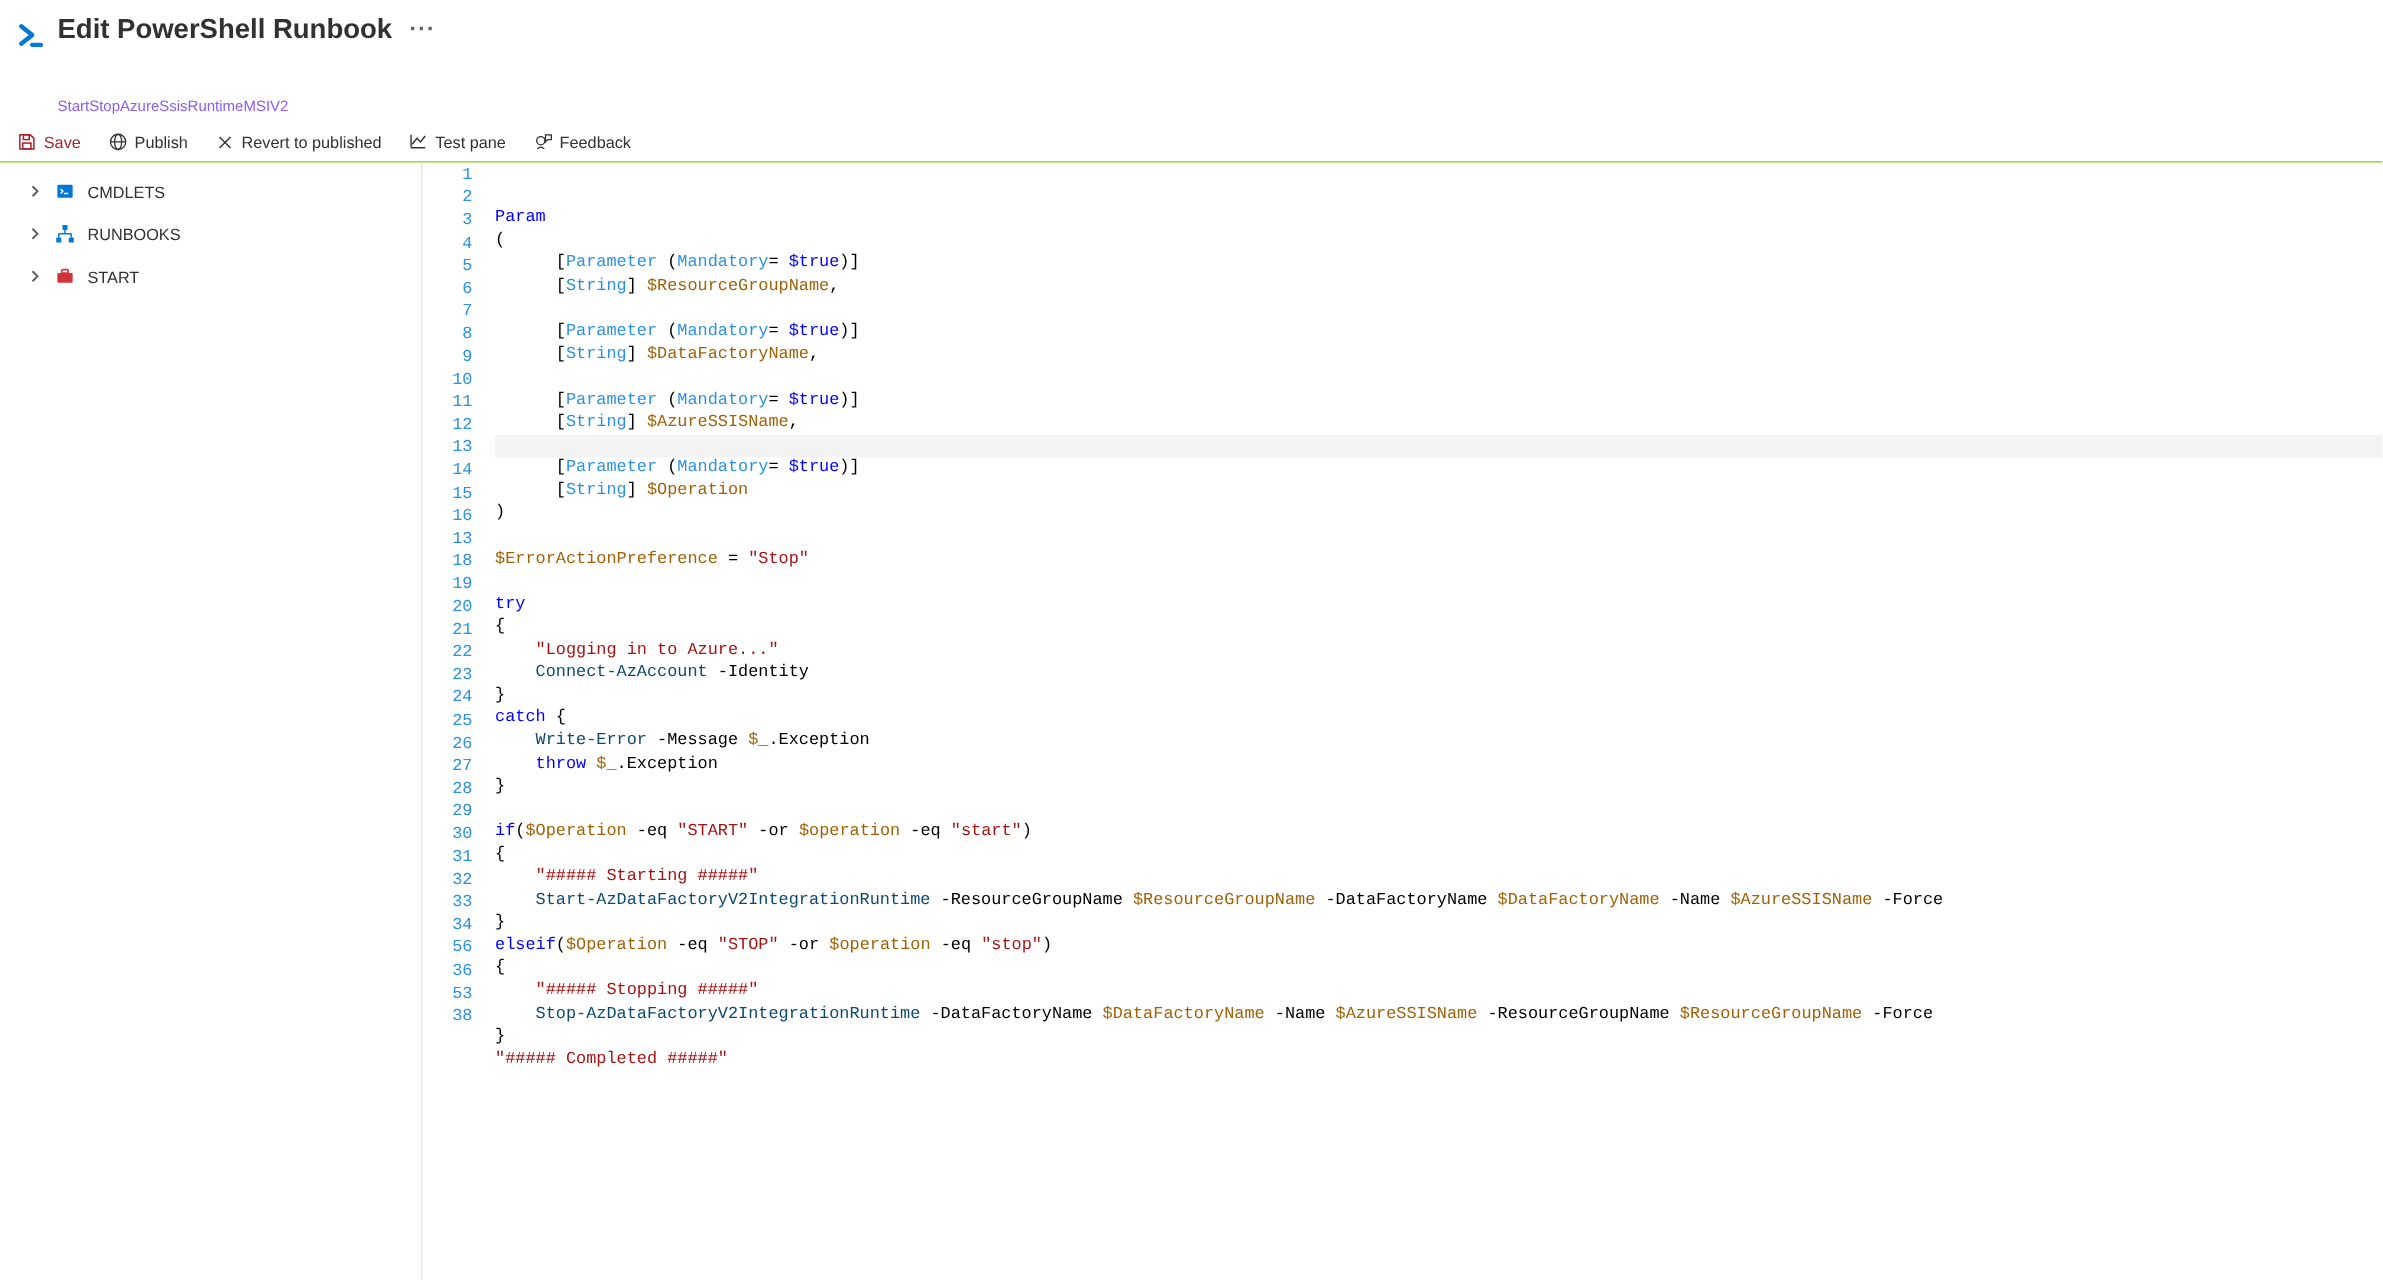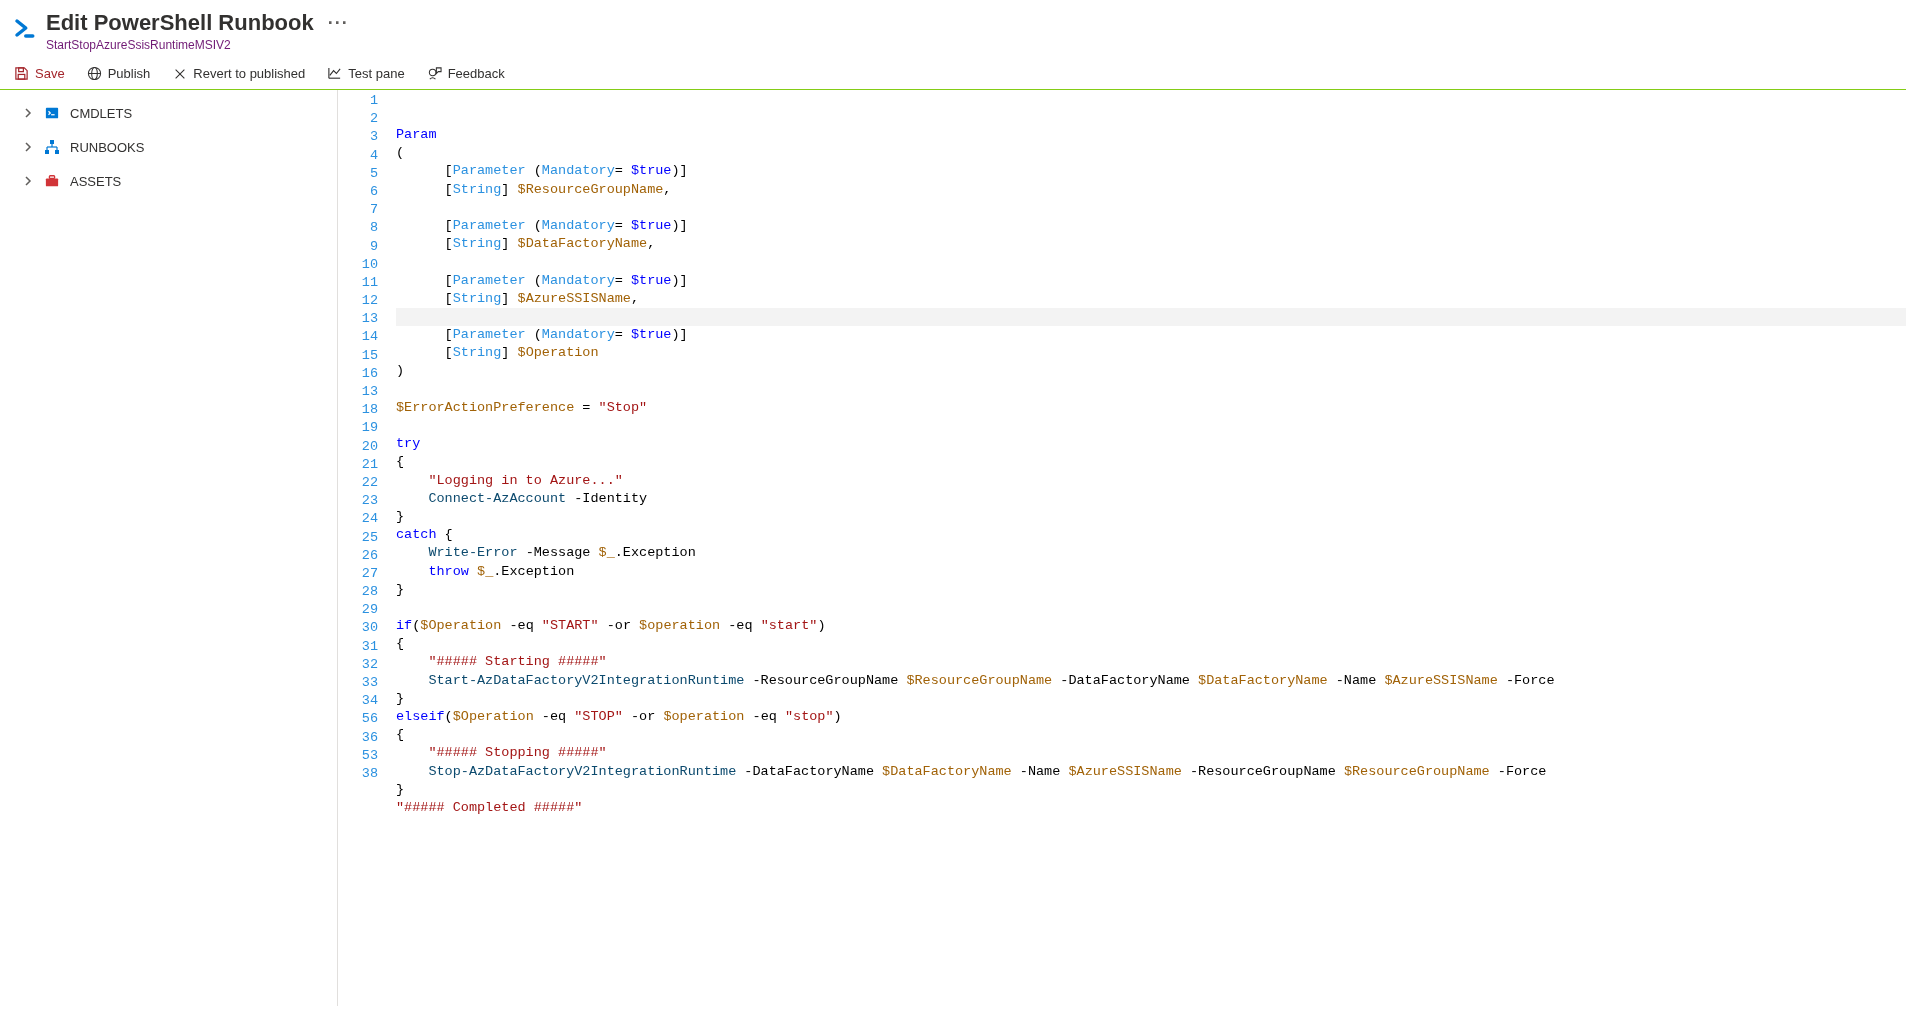--- a/index.html
+++ b/index.html
@@ -18,37 +18,37 @@
     display: flex;
     align-items: flex-start;
     padding: 10px 8px 6px 10px;
   }
   .header-icon {
     width: 28px; height: 28px;
     margin-right: 8px;
     margin-top: 4px;
     flex-shrink: 0;
   }
-  .header-titles { display: flex; flex-direction: column; }
+  .header-titles { display: flex; flex-direction: column; gap: 40px; }
   .header-title {
     font-size: 22px;
     font-weight: 600;
     color: #323130;
     display: flex;
     align-items: center;
   }
   .header-title .dots {
     margin-left: 14px;
     font-size: 18px;
     color: #605e5c;
     letter-spacing: 1px;
   }
   .header-subtitle {
     font-size: 12px;
-    color: #701a75;
+    color: #8b5cf6;
     margin-top: 2px;
   }
 
   
   .toolbar {
     display: flex;
     align-items: center;
     gap: 22px;
     padding: 8px 14px 8px 14px;
     border-bottom: 1px solid #84cc16;
@@ -251,21 +251,21 @@
         <svg viewBox="0 0 12 12" width="12" height="12">
             <polyline points="4,2 8,6 4,10" fill="none" stroke="#605e5c" stroke-width="1.5"></polyline>
           </svg>
       </span>
       <span class="tree-icon">
         <svg viewBox="0 0 16 16" width="16" height="14">
           <rect x="1" y="5" width="14" height="9" rx="1" fill="#d13438"></rect>
           <rect x="5" y="2" width="6" height="3" rx="1" fill="none" stroke="#d13438" stroke-width="1.5"></rect>
         </svg>
       </span>
-      <span>ASSETS</span>
+      <span>START</span>
     </div>
   </div>
 
   <div class="editor">
     <div class="gutter" id="gutter">
         <div>1</div>
         <div>2</div>
         <div>3</div>
         <div>4</div>
         <div>5</div>

